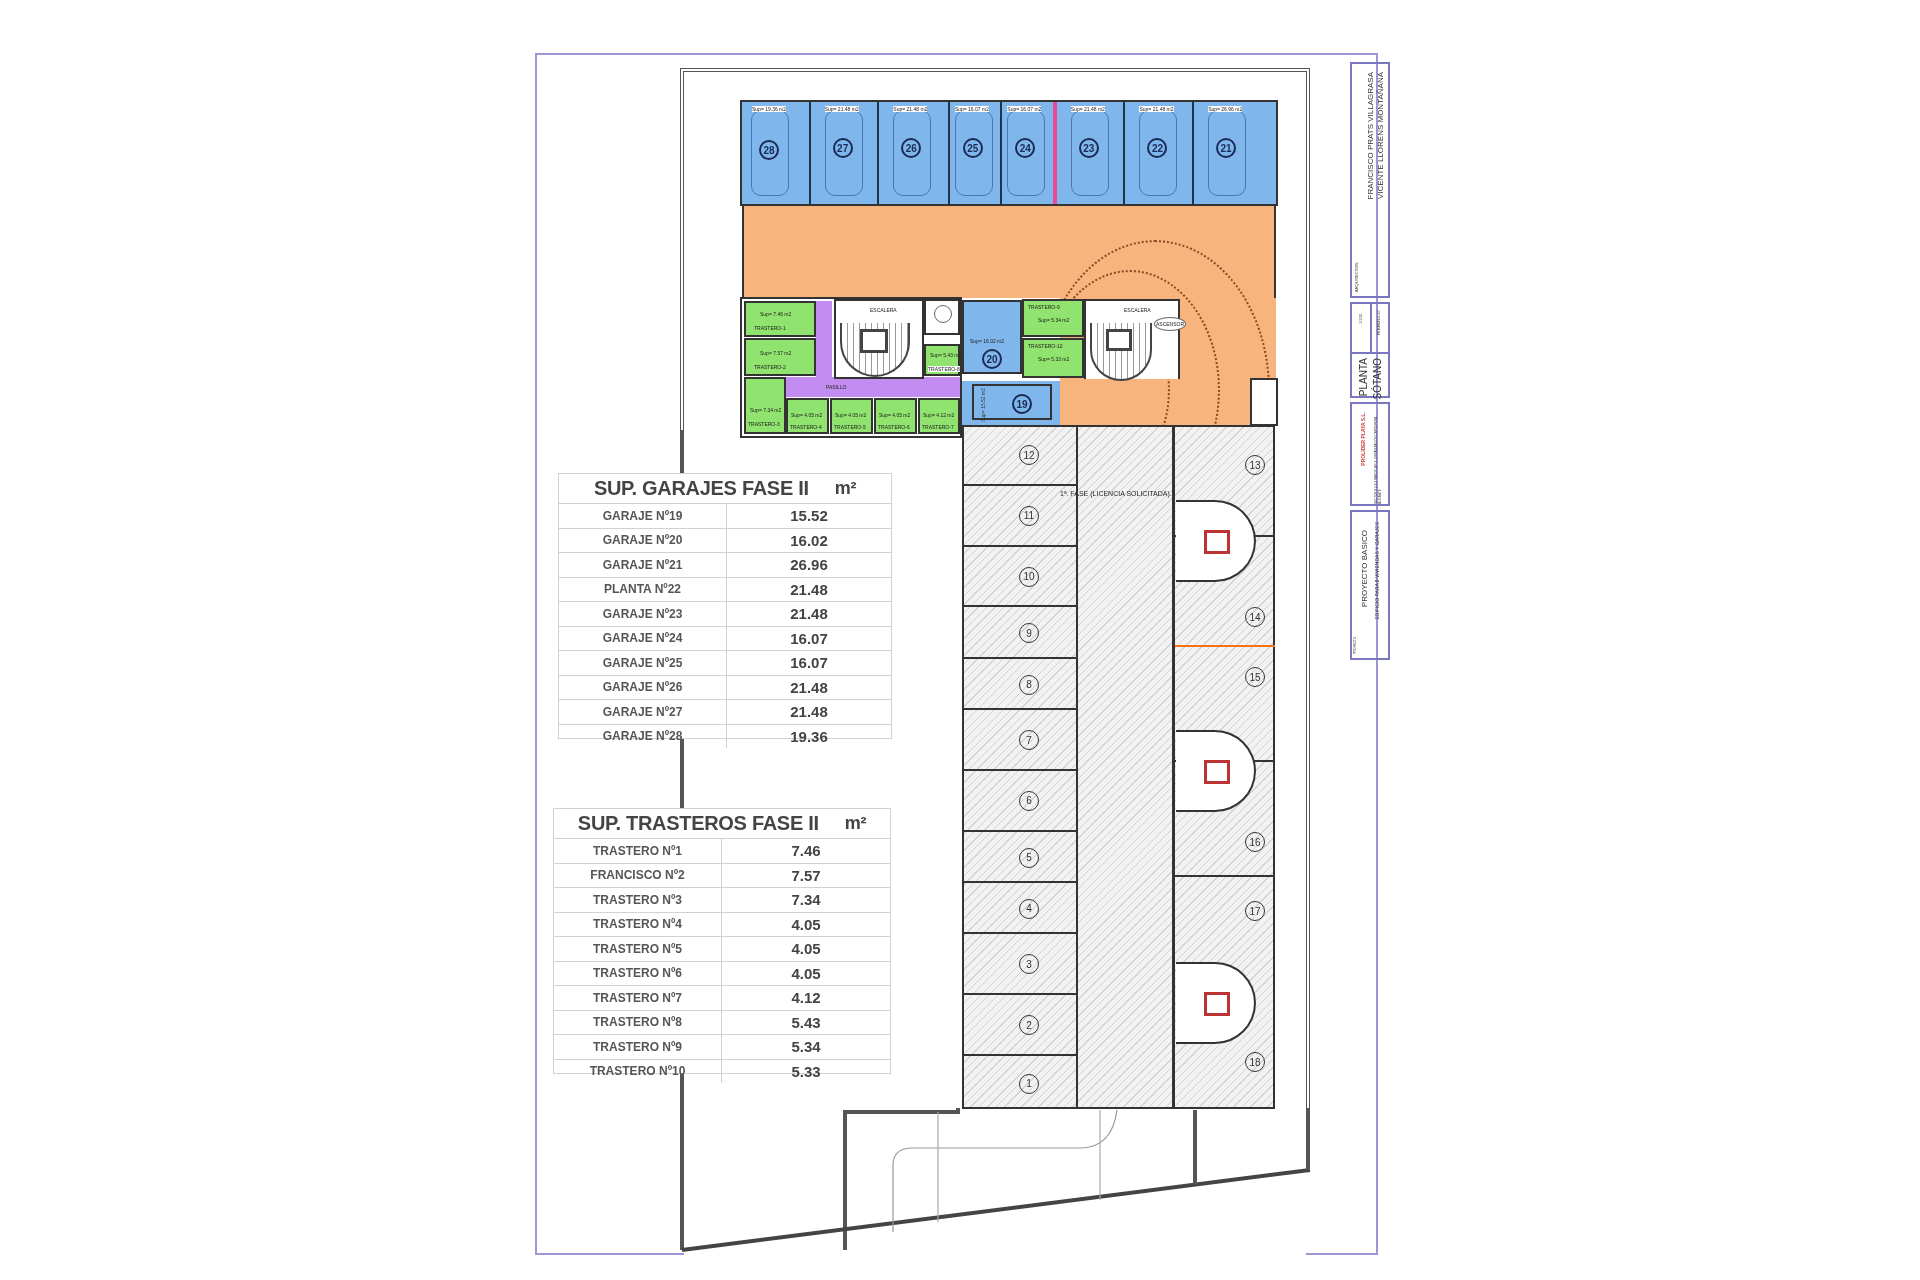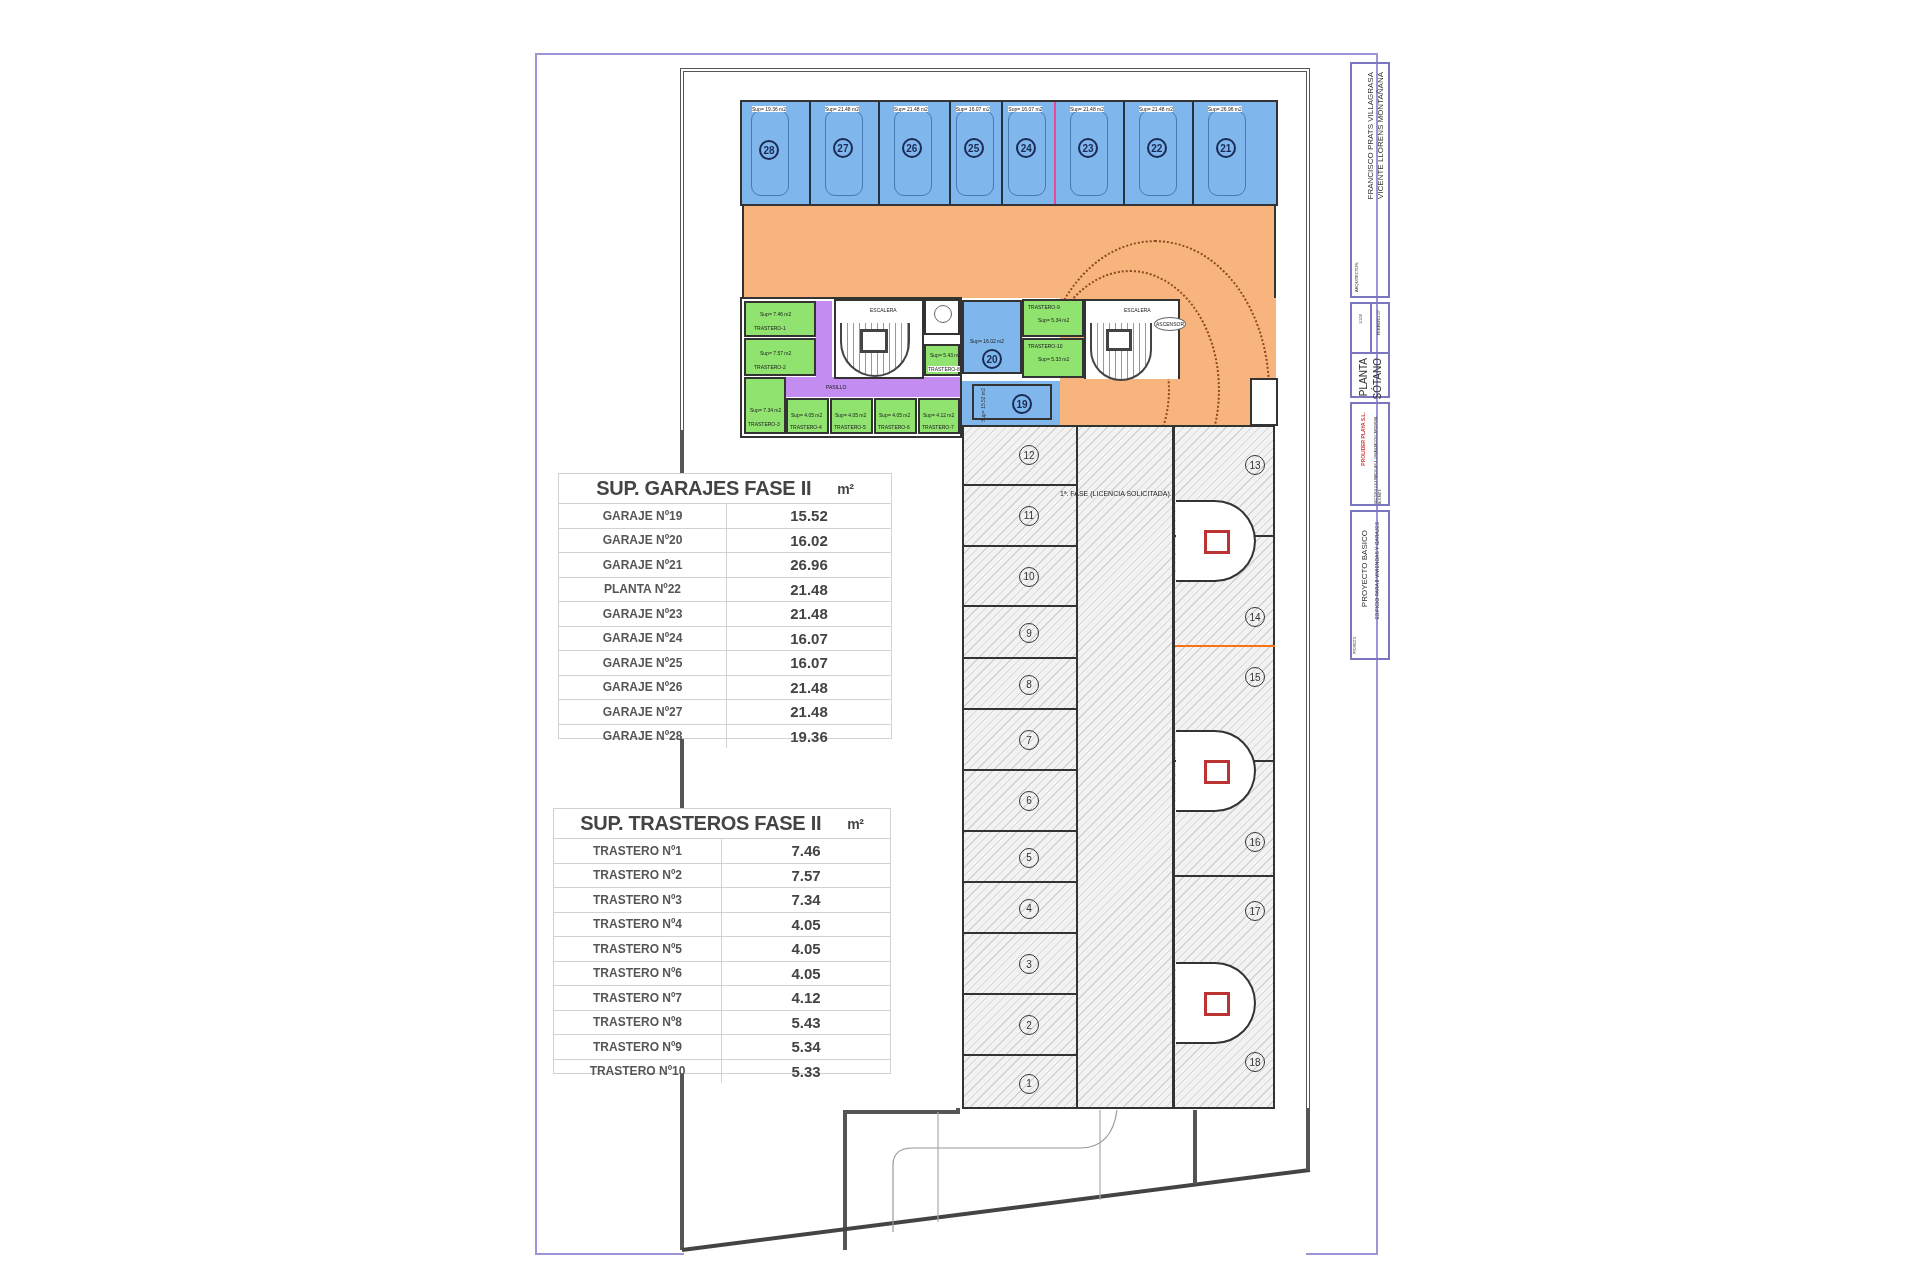--- a/index.html
+++ b/index.html
@@ -12,21 +12,21 @@
   .orange{background:#f7b47c;}
   .green{background:#8fe36e;}
   .purple{background:#c38cf0;}
   .room-line{border:2px solid #333;}
   .num{width:20px;height:20px;border:2px solid #1a2a55;border-radius:50%;font-size:10px;font-weight:bold;color:#1a2a55;display:flex;align-items:center;justify-content:center;}
   .num.light{border:1.5px solid #333;color:#333;font-weight:normal;}
   .car{border:1.5px solid #4a78b0;border-radius:10px;}
   .label-tiny{font-size:5px;color:#222;white-space:nowrap;}
   .tbl{border:1px solid #d2d2d2;background:#fff;}
   .tbl .hdr{height:29px;border-bottom:1px solid #d2d2d2;display:flex;align-items:center;justify-content:center;font-weight:bold;font-size:20px;color:#444;letter-spacing:-0.3px;}
-  .tbl .hdr .unit{margin-left:26px;font-size:14px;}
+  .tbl .hdr .unit{margin-left:26px;font-size:18px;}
   .tbl .row{display:flex;border-bottom:1px solid #d2d2d2;height:23.5px;}
   .tbl .row:last-child{border-bottom:none;}
   .tbl .c1{width:167px;border-right:1px solid #d2d2d2;display:flex;align-items:center;justify-content:center;font-size:12px;font-weight:bold;color:#555;}
   .tbl .c2{flex:1;display:flex;align-items:center;justify-content:center;font-size:15px;font-weight:bold;color:#444;}
   .titleblock{border:2px solid #7a76c0;}
   .vtext{writing-mode:vertical-rl;transform:rotate(180deg);white-space:nowrap;color:#333;}
   .stair{border:2px solid #333;background:#fff;}
   .core{border:3px solid #b33;background:#fff;}
   .dotarc{border:2px dotted #8a4a20;border-radius:50%;}
 </style>
@@ -72,21 +72,21 @@
   <div style="flex:72;border-right:2px solid #234;position:relative;">
     <div class="abs car" style="left:14px;top:8px;width:38px;height:86px;"></div>
     <div class="abs label-tiny" style="left:14px;top:4px;background:#fff;">Sup= 21.48 m2</div>
     <div class="abs num" style="left:22px;top:36px;">26</div>
   </div>
   <div style="flex:53;border-right:2px solid #234;position:relative;">
     <div class="abs car" style="left:5px;top:8px;width:38px;height:86px;"></div>
     <div class="abs label-tiny" style="left:5px;top:4px;background:#fff;">Sup= 16.07 m2</div>
     <div class="abs num" style="left:13px;top:36px;">25</div>
   </div>
-  <div style="flex:53;border-right:2px solid #ec4899;position:relative;">
+  <div style="flex:53;border-right:4px solid #ec4899;position:relative;">
     <div class="abs car" style="left:5px;top:8px;width:38px;height:86px;"></div>
     <div class="abs label-tiny" style="left:5px;top:4px;background:#fff;">Sup= 16.07 m2</div>
     <div class="abs num" style="left:13px;top:36px;">24</div>
   </div>
   <div style="flex:70;border-right:2px solid #234;position:relative;">
     <div class="abs car" style="left:14px;top:8px;width:38px;height:86px;"></div>
     <div class="abs label-tiny" style="left:14px;top:4px;background:#fff;">Sup= 21.48 m2</div>
     <div class="abs num" style="left:22px;top:36px;">23</div>
   </div>
   <div style="flex:70;border-right:2px solid #234;position:relative;">
@@ -305,21 +305,21 @@
 <div class="abs tbl" style="left:553px;top:808px;width:338px;height:266px;">
   <div class="hdr">
       <span>SUP. TRASTEROS FASE II</span>
       <span class="unit">m²</span>
     </div>
   <div class="row">
       <div class="c1">TRASTERO Nº1</div>
       <div class="c2">7.46</div>
     </div>
   <div class="row">
-      <div class="c1">TRASTERO Nº2</div>
+      <div class="c1">FRANCISCO Nº2</div>
       <div class="c2">7.57</div>
     </div>
   <div class="row">
       <div class="c1">TRASTERO Nº3</div>
       <div class="c2">7.34</div>
     </div>
   <div class="row">
       <div class="c1">TRASTERO Nº4</div>
       <div class="c2">4.05</div>
     </div>

